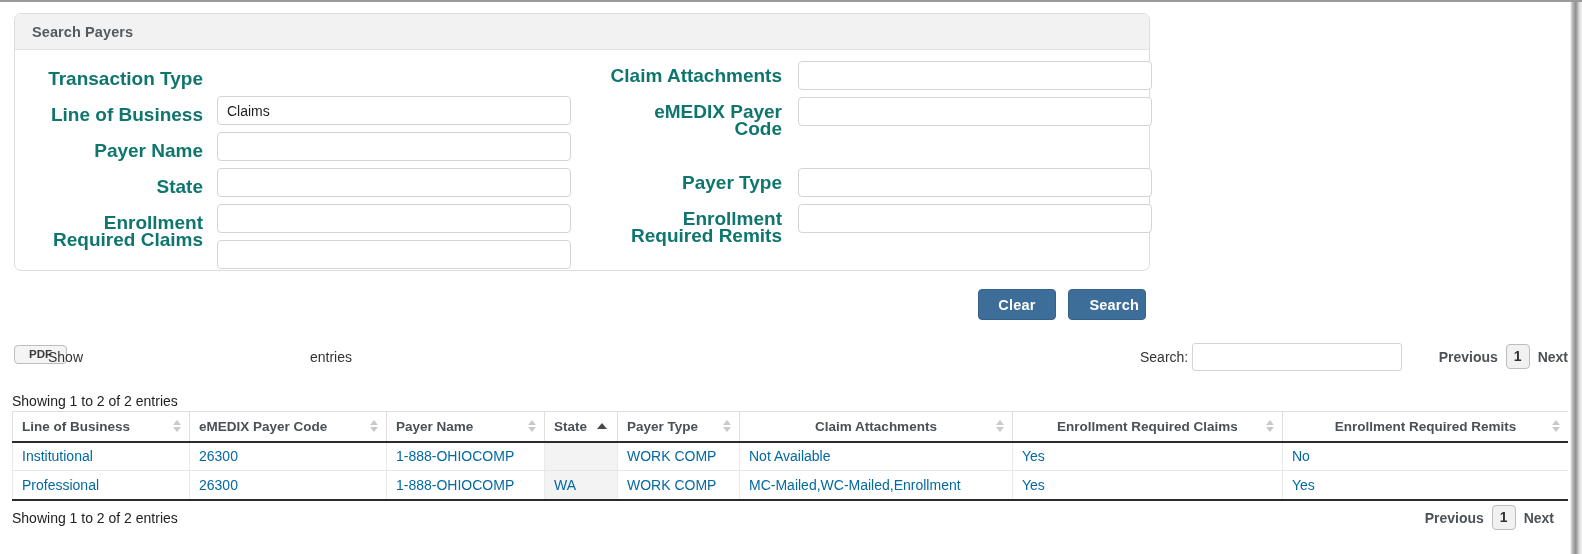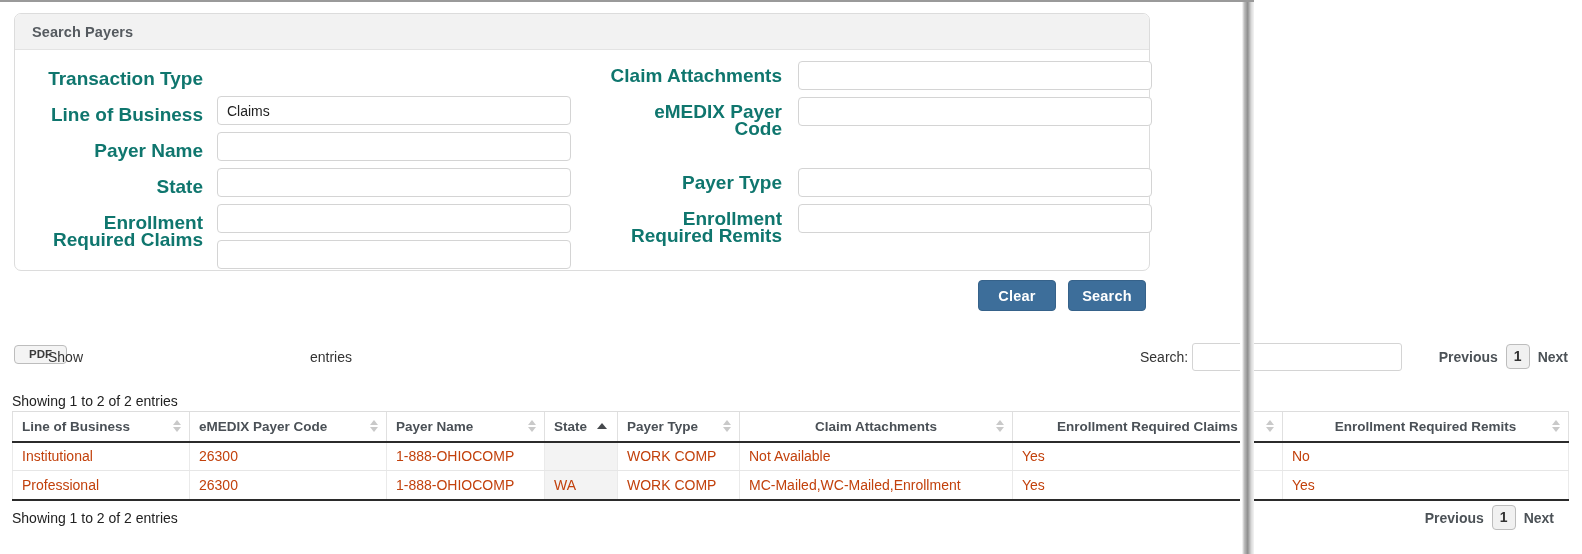--- a/index.html
+++ b/index.html
@@ -5,21 +5,21 @@
   * { box-sizing: border-box; }
   html, body {
     margin: 0; padding: 0;
     width: 1582px; height: 554px;
     background: #ffffff;
     font-family: "Liberation Sans", sans-serif;
     overflow: hidden;
   }
   #page {
     position: relative;
-    width: 1254px; height: 554px;
+    width: 1582px; height: 554px;
     background: #ffffff;
     border-top: 2px solid #9a9a9a;
   }
   
   #page-edge {
     position: absolute; top: 0; right: 0; width: 14px; height: 554px;
     background: linear-gradient(to right, #ffffff 0%, #ffffff 14%, #bfbfbf 30%, #8e8e8e 55%, #d8d8d8 80%, #f4f4f4 100%);
   }
   #content { position: absolute; left: 0; top: 0; width: 1568px; height: 552px; }
 
@@ -48,21 +48,21 @@
   .fctrl::placeholder { color: #b7b7b7; }
 
   
   .col-l .flabel { width: 170px; margin-right: 14px; }
   .col-l .fctrl  { width: 354px; margin-top: 32px; }
   
   .col-r .flabel { width: 180px; margin-right: 16px; }
   .col-r .fctrl  { width: 354px; }
 
   
-  .btn-row { position: absolute; left: 978px; top: 278px; display: flex; gap: 12px; }
+  .btn-row { position: absolute; left: 978px; top: 287px; display: flex; gap: 12px; }
   .btn {
     background: #3d6e9a; color: #ffffff; border: 1px solid #36628a; border-radius: 4px;
     font-size: 14.5px; font-weight: bold; width: 78px; height: 31px; cursor: pointer;
     font-family: "Liberation Sans", sans-serif; letter-spacing: .2px;
   }
 
   
   .ctrl-row { position: absolute; left: 12px; top: 340px; width: 1556px; height: 32px; }
   .pdf-btn {
     position: absolute; left: 2px; top: 3px;
@@ -103,21 +103,21 @@
     border-bottom: 2px solid #2b2b2b;
     font-size: 13.5px; font-weight: bold; color: #4a5056;
     height: 30px; padding: 0 9px; text-align: left; position: relative;
     white-space: nowrap; overflow: hidden;
   }
   table.dt th.first { border-left: 1px solid #e0e0e0; }
   table.dt th.last  { border-right: 1px solid #e0e0e0; }
   table.dt th.ctr { text-align: center; }
   table.dt td {
     border-left: 1px solid #eaeaea; border-bottom: 1px solid #e6e6e6;
-    font-size: 14px; color: #c2410c; height: 29px; padding: 0 9px;
+    font-size: 14px; color: #0369a1; height: 29px; padding: 0 9px;
     white-space: nowrap; overflow: hidden;
   }
   table.dt td.last { border-right: 1px solid #eaeaea; }
   table.dt tr.r-last td { border-bottom: 2px solid #2b2b2b; }
   td.sorted { background: #f3f3f3; }
   th.sorted-col { background: #fafafa; }
 
   .sort-ico {
     position: absolute; right: 7px; top: 50%; transform: translateY(-50%);
     width: 9px; height: 14px; display: inline-block;
@@ -179,21 +179,21 @@
         <div class="fgroup col-r" style="left:587px; top:154px;">
           <span class="flabel">Enrollment Required Remits</span>
           <input class="fctrl" type="text" value="" style="">
         </div>
 
       </div>
     </div>
 
     <div class="btn-row">
       <button class="btn" style="background: rgb(61, 110, 154);">Clear</button>
-      <button class="btn" style="background: rgb(61, 110, 154);">Search</button>
+      <button class="btn" style="background: rgb(61, 110, 154); text-align: right;">Search</button>
     </div>
 
     <div class="ctrl-row">
       <button class="pdf-btn">PDF</button>
       <span class="show-lbl">Show</span>
       <span class="entries-lbl">entries</span>
 
       <span class="search-lbl">Search:</span>
       <input class="search-input" type="text" value="" style="">
 

